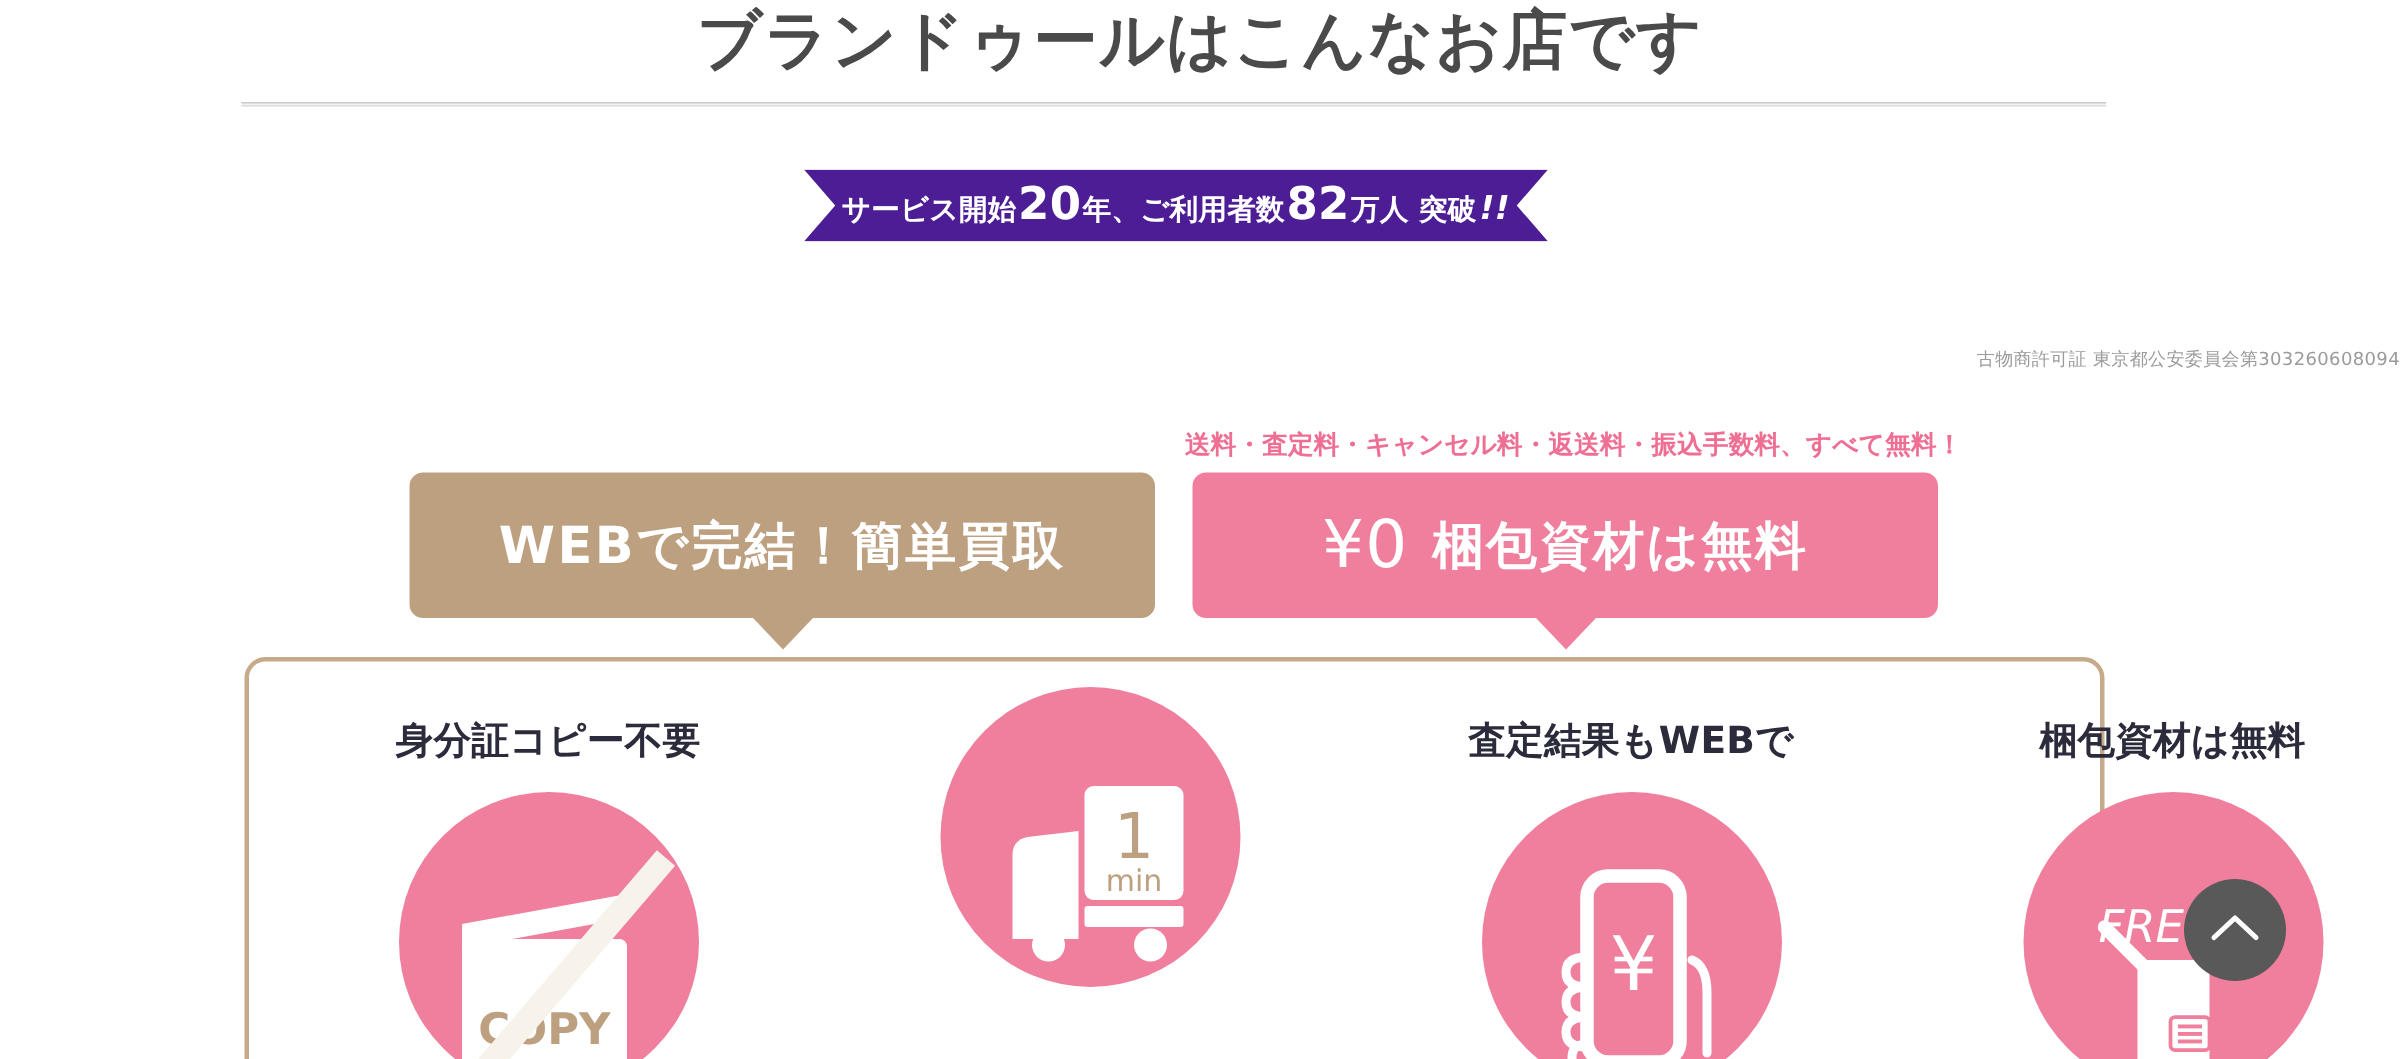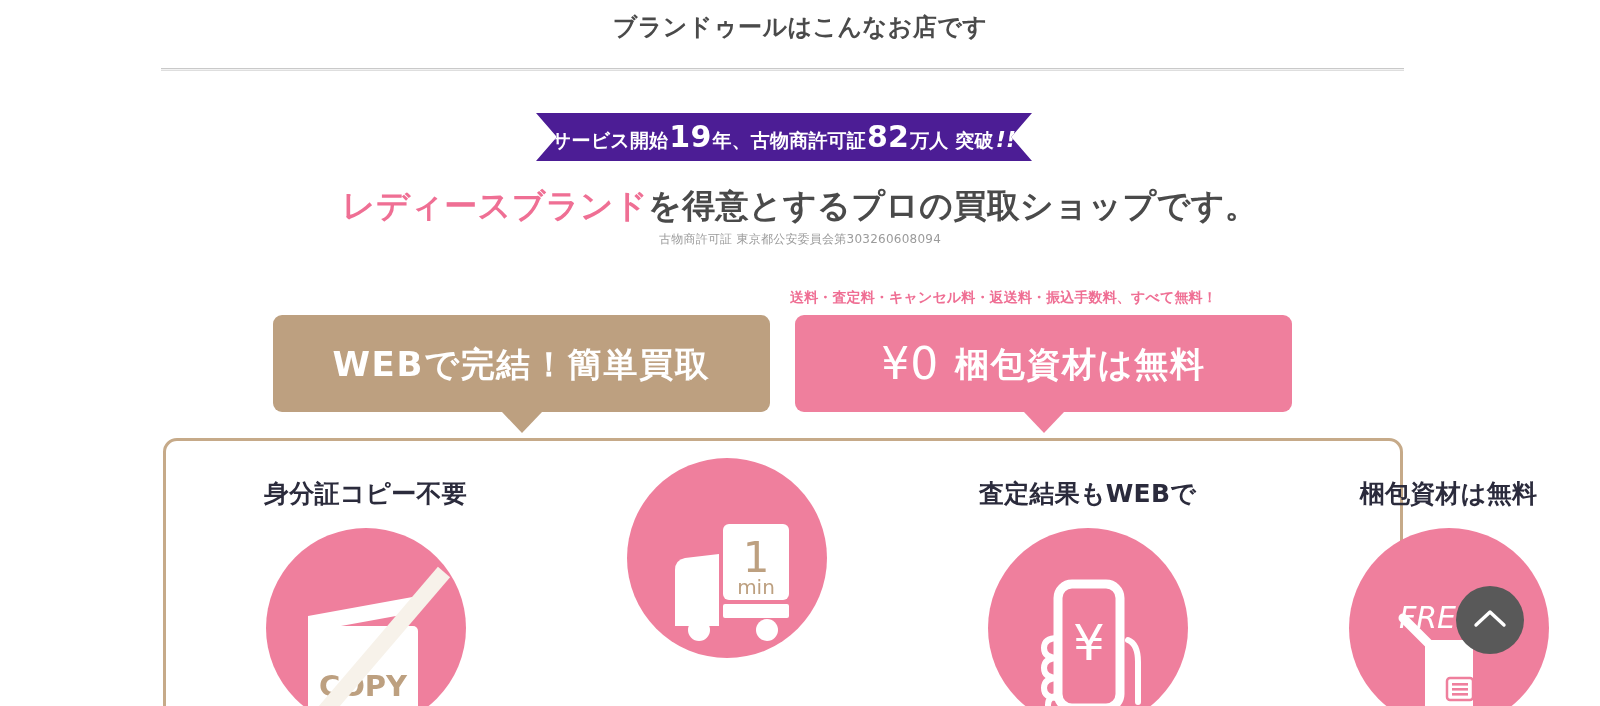--- a/index.html
+++ b/index.html
@@ -20,21 +20,21 @@
     background: #ffffff;
   }
 
   
   .section-title {
     position: absolute;
     top: 4px;
     left: 0;
     width: 1600px;
     text-align: center;
-    font-size: 24px;
+    font-size: 43px;
     font-weight: 700;
     letter-spacing: 0.02em;
     color: #4a4a4a;
     line-height: 46px;
     white-space: nowrap;
   }
 
   .title-rule {
     position: absolute;
     top: 68px;
@@ -97,36 +97,36 @@
     line-height: 44px;
     white-space: nowrap;
   }
   .headline .hl-pink { color: #ef6f94; }
 
   .license {
     position: absolute;
     top: 230px;
     left: 0;
     width: 1600px;
-    text-align: center;
+    text-align: right;
     font-size: 12px;
     color: #9b9b9b;
     letter-spacing: 0.02em;
     line-height: 18px;
     white-space: nowrap;
   }
 
   
   .free-note {
     position: absolute;
     top: 286px;
     left: 790px;
     width: 512px;
-    text-align: left;
-    font-size: 14px;
+    text-align: right;
+    font-size: 17px;
     font-weight: 700;
     color: #ef6f94;
     letter-spacing: 0.01em;
     line-height: 22px;
     white-space: nowrap;
   }
 
   
   .bubble {
     position: absolute;
@@ -251,31 +251,28 @@
 <body>
 
 <div class="page">
 
   <div class="section-title">ブランドゥールはこんなお店です</div>
   <div class="title-rule"></div>
 
   <div class="ribbon">
     <span class="ribbon-text">
       <span>サービス開始</span>
-        <span class="num">19</span>
-        <span>年、古物商許可証</span>
+        <span class="num">20</span>
+        <span>年、ご利用者数</span>
         <span class="num">82</span>
         <span>万人 突破</span>
         <span class="ex">!!</span>
     </span>
   </div>
 
-  <div class="headline">
-    <span class="hl-pink">レディースブランド</span><span>を得意とするプロの買取ショップです。</span>
-  </div>
 
   <div class="license">古物商許可証 東京都公安委員会第303260608094</div>
 
   <div class="free-note">送料・査定料・キャンセル料・返送料・振込手数料、すべて無料！</div>
 
   <div class="bubble bubble-web">
     <span class="bubble-text">WEBで完結！簡単買取</span>
   </div>
 
   <div class="bubble bubble-free">

